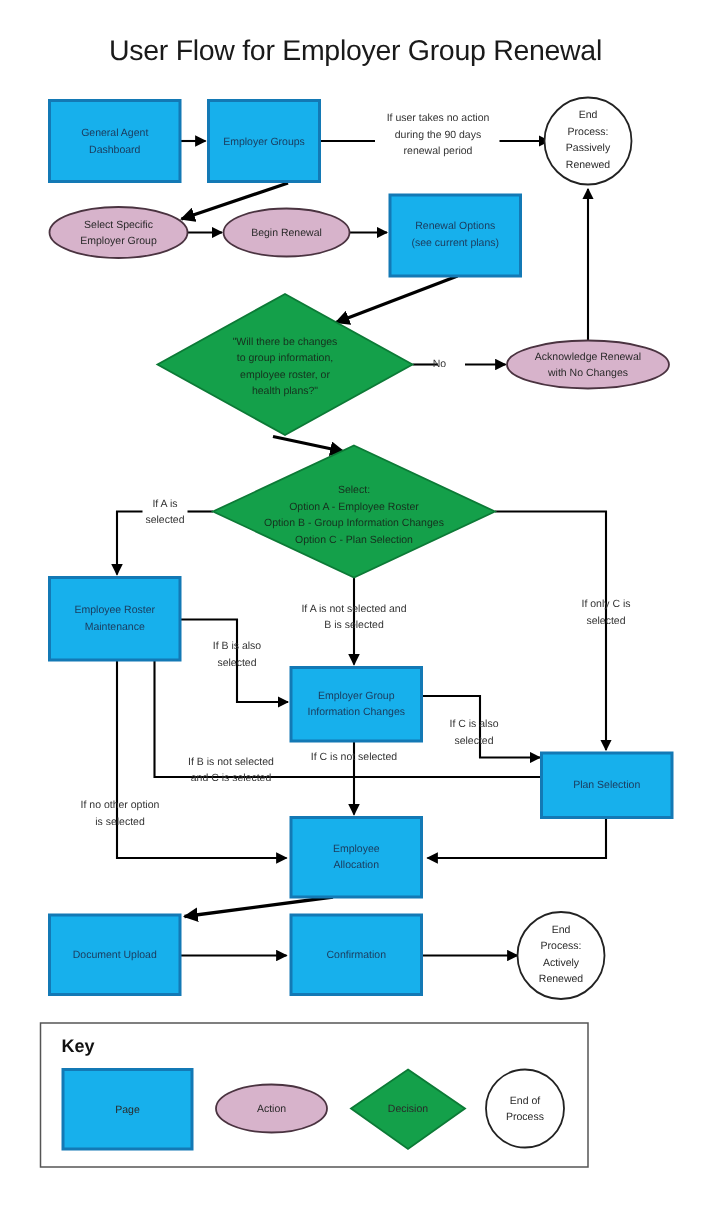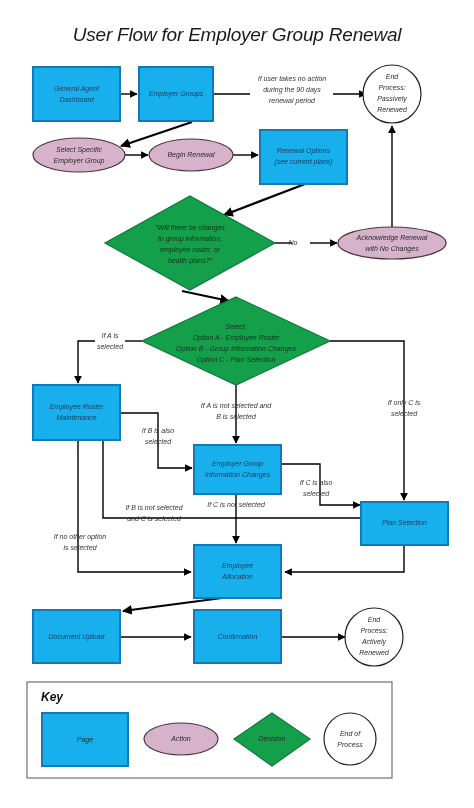--- a/index.html
+++ b/index.html
@@ -11,21 +11,20 @@
     width: 474px;
     height: 808px;
     font-family: "Liberation Sans", sans-serif;
     overflow: hidden;
     position: relative;
   }
   #flow-root {
     position: relative;
     width: 474px;
     height: 808px;
-    font-style: italic;
   }
   #flow-title {
     position: absolute;
     top: 24px;
     left: 0;
     width: 474px;
     text-align: center;
     font-size: 19px;
     color: #1a1a1a;
     font-family: "Liberation Sans", sans-serif;

